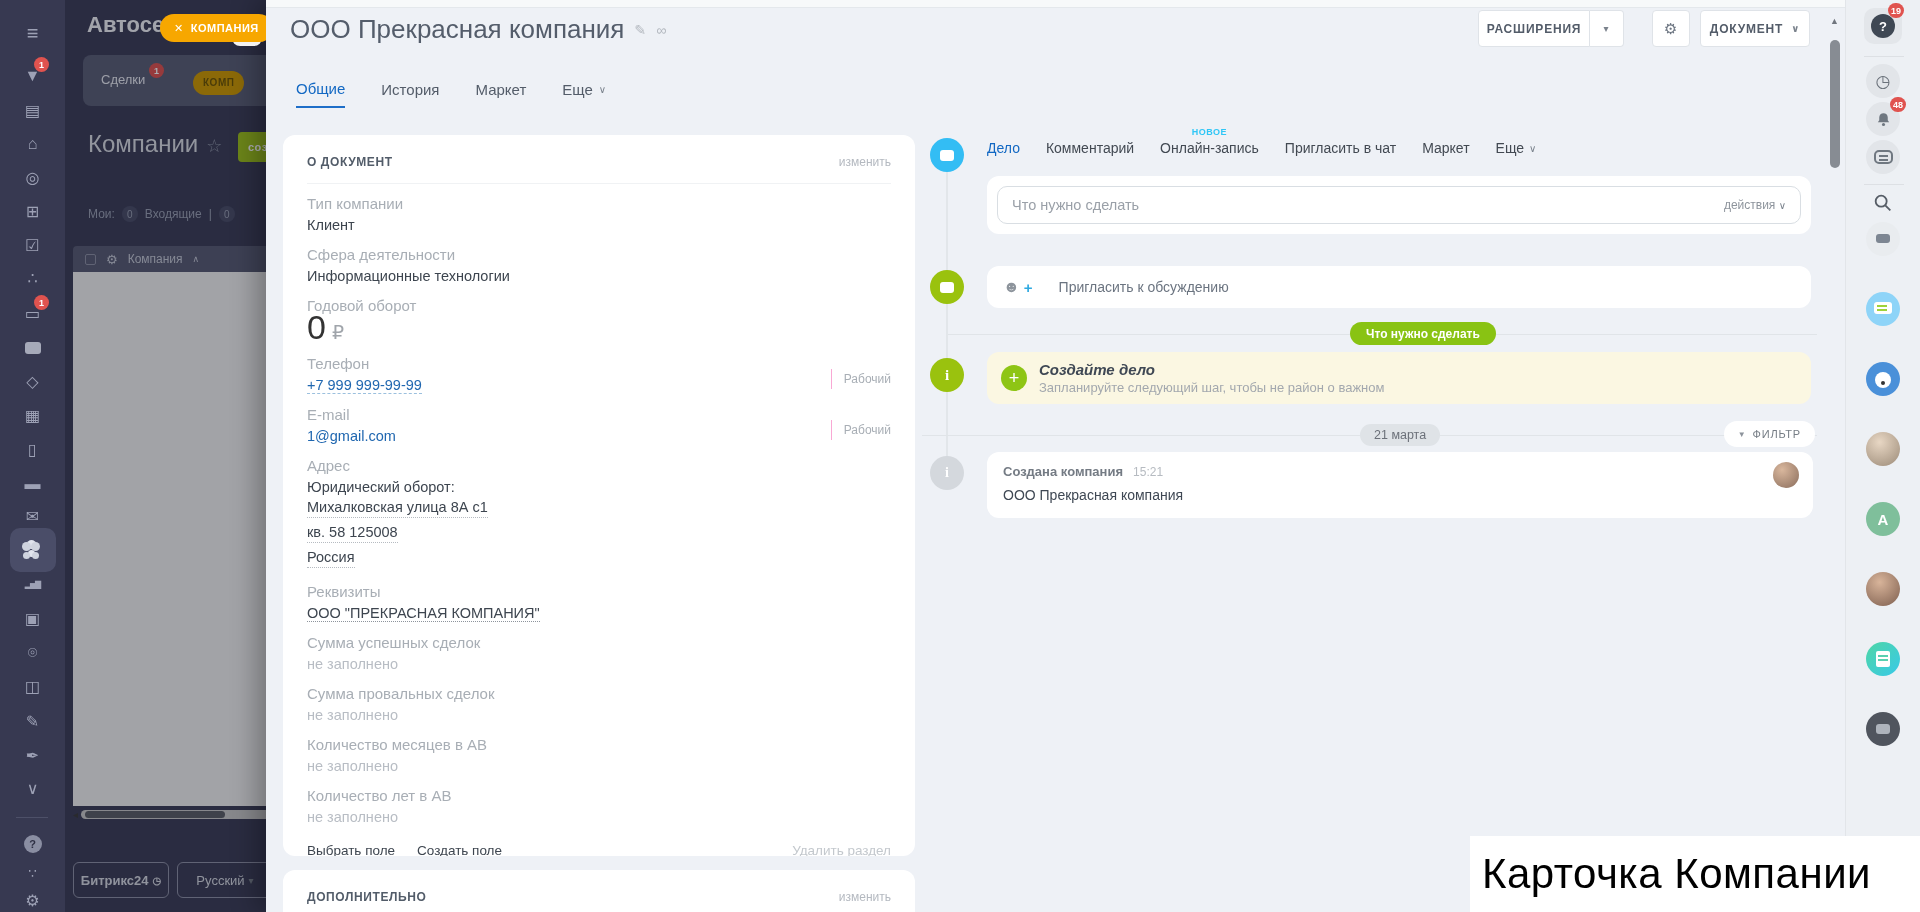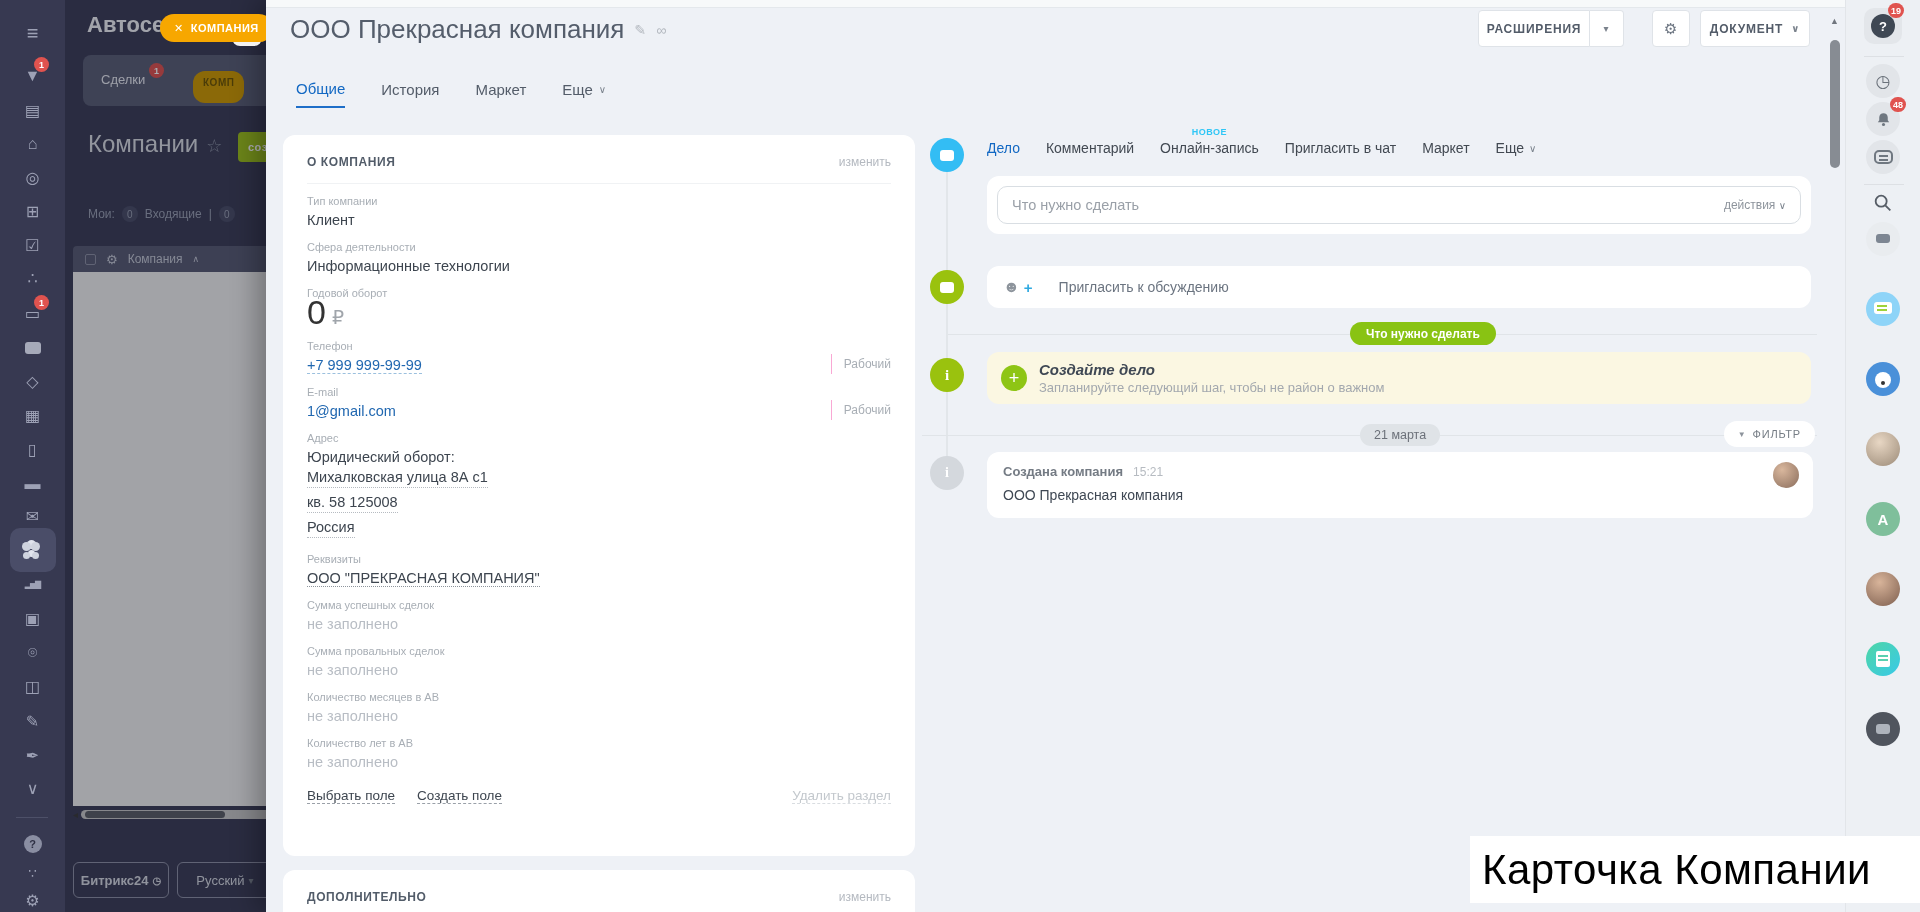--- a/index.html
+++ b/index.html
@@ -24,21 +24,21 @@
   .ppl i.p1{left:2px}.ppl i.p2{left:11px}.ppl i.p3{left:7px;top:-2px;background:#e2e5ee;box-shadow:0 9px 0 -1px #e2e5ee;}
   .chatglyph{position:relative;width:16px;height:12px;background:#a6aab9;border-radius:3px;}
   .chatglyph::after{content:"";position:absolute;left:3px;bottom:-4px;border:4px solid transparent;border-top-color:#a6aab9;}
 
   
   .panel{position:absolute;left:65px;top:0;width:201px;height:912px;background:#3c3e57;overflow:hidden;}
   .panel .apptitle{position:absolute;left:22px;top:12px;font-size:22px;font-weight:bold;color:#f2f3f7;white-space:nowrap;}
   .dealsbox{position:absolute;left:18px;top:55px;width:200px;height:51px;background:#5a5e76;border-radius:8px;}
   .dealsbox .dlabel{position:absolute;left:18px;top:17px;color:#e9ebf2;font-size:13px;}
   .dealsbox .badge{left:66px;top:8px;}
-  .pill2{position:absolute;left:110px;top:16px;height:32px;background:#cf9a00;border-radius:12px;color:#6e5600;
+  .pill2{position:absolute;left:110px;top:16px;height:24px;background:#cf9a00;border-radius:12px;color:#6e5600;
     font-size:10px;font-weight:bold;padding:6px 10px;letter-spacing:.5px;}
   .minbtn{position:absolute;left:167px;top:14px;width:30px;height:32px;background:#f2f2f2;border-radius:8px;z-index:8;
     display:flex;align-items:center;justify-content:center;color:#555;font-size:13px;cursor:pointer;}
   .ptitle{position:absolute;left:23px;top:130px;font-size:24px;color:#d9dce3;font-weight:400;}
   .star{color:#9096a8;font-size:18px;margin-left:8px;}
   .createbtn{position:absolute;left:173px;top:132px;width:60px;height:30px;background:#9ec21a;border-radius:4px;
     color:#fff;font-size:11px;font-weight:bold;letter-spacing:.5px;display:flex;align-items:center;padding-left:10px;text-transform:lowercase;}
   .myrow{position:absolute;left:23px;top:206px;font-size:12px;color:#9aa0b3;display:flex;align-items:center;gap:7px;white-space:nowrap;}
   .cnt{display:inline-flex;width:16px;height:16px;border-radius:50%;background:#4b4e68;color:#9aa0b3;font-size:10px;
     align-items:center;justify-content:center;}
@@ -75,21 +75,21 @@
   .tab{padding-bottom:9px;cursor:pointer;display:flex;gap:6px;align-items:center;}
   .tab.active{color:#1268c3;border-bottom:2px solid #1e6ec8;}
 
   
   .card{position:absolute;background:#fff;border-radius:12px;}
   .about{left:17px;top:135px;width:632px;height:721px;padding:20px 24px;overflow:hidden;}
   .chead{display:flex;justify-content:space-between;align-items:center;padding-bottom:14px;border-bottom:1px solid #f0f2f4;}
   .chead .ct{font-size:12px;font-weight:bold;color:#525c69;letter-spacing:.6px;}
   .editlink{font-size:12px;color:#b4b9c0;cursor:pointer;}
   .fld{margin-top:11px;position:relative;}
-  .flabel{font-size:11px;color:#a8aeb5;margin-bottom:3px;}
+  .flabel{font-size:15px;color:#a8aeb5;margin-bottom:3px;}
   .fval{font-size:14.5px;color:#3d454f;line-height:20px;}
   .big0{font-size:34px;color:#333;font-weight:300;}
   .rub{font-size:19px;color:#a0a5ab;margin-left:6px;}
   .bluelink{color:#2067b0;text-decoration:none;border-bottom:1px dashed #9cc0de;cursor:pointer;}
   .bluelink.solid{border-bottom:none;}
   .sidetag{position:absolute;right:0;top:14px;font-size:12px;color:#a8aeb5;border-left:1px solid #f9a8d4;padding:3px 0 3px 12px;}
   .addrline{display:inline-block;border-bottom:1px dotted #b6bbc1;margin-bottom:4px;cursor:pointer;}
   .dotted{border-bottom:1px dotted #8d949c;cursor:pointer;}
   .fieldlinks{display:flex;justify-content:space-between;margin-top:16px;font-size:13.5px;}
   .dashlink{color:#3d454f;border-bottom:1px dashed #9aa0a8;cursor:pointer;margin-right:22px;}
@@ -173,21 +173,21 @@
   .av-man{background:radial-gradient(circle at 40% 30%,#e8d7c4,#9b8a77);}
   .av-a{background:#7fbf9b;color:#fff;font-size:15px;font-weight:bold;display:flex;align-items:center;justify-content:center;}
   .av-woman{background:radial-gradient(circle at 40% 30%,#d8b49a,#7d5e4e);}
   .av-doc{background:linear-gradient(135deg,#4fd6a6,#38c9e8);}
   .av-doc::before{content:"";position:absolute;left:10px;top:9px;width:14px;height:16px;background:#fff;border-radius:2px;}
   .av-doc::after{content:"";position:absolute;left:12px;top:13px;width:10px;height:2px;background:#59d0b0;box-shadow:0 4px 0 #59d0b0;}
   .av-rob{background:#50555e;}
   .av-rob::before{content:"";position:absolute;left:10px;top:12px;width:14px;height:10px;background:#aeb4bc;border-radius:3px;}
 
   
-  .caption{position:absolute;left:1470px;top:836px;width:450px;height:67px;background:#fff;z-index:99;
+  .caption{position:absolute;left:1470px;top:836px;width:450px;height:76px;background:#fff;z-index:99;
     display:flex;align-items:center;padding-left:12px;}
   .caption span{font-size:42px;color:#000;white-space:nowrap;letter-spacing:.5px;}
 </style>
 </head>
 <body>
 
 <div id="app">
 
   <aside class="rail">
     <div class="ri" style="top:18px">
@@ -345,21 +345,21 @@
       <span class="tab">История</span>
       <span class="tab">Маркет</span>
       <span class="tab">
           <span>Еще</span>
           <span class="caret">∨</span>
         </span>
     </nav>
 
     <section class="card about">
       <div class="chead">
-        <span class="ct">О КОМПАНИЯ</span>
+        <span class="ct">О ДОКУМЕНТ</span>
         <span class="editlink">изменить</span>
       </div>
       <div class="fld">
         <div class="flabel">Тип компании</div>
         <div class="fval">Клиент</div>
       </div>
       <div class="fld">
         <div class="flabel">Сфера деятельности</div>
         <div class="fval">Информационные технологии</div>
       </div>

